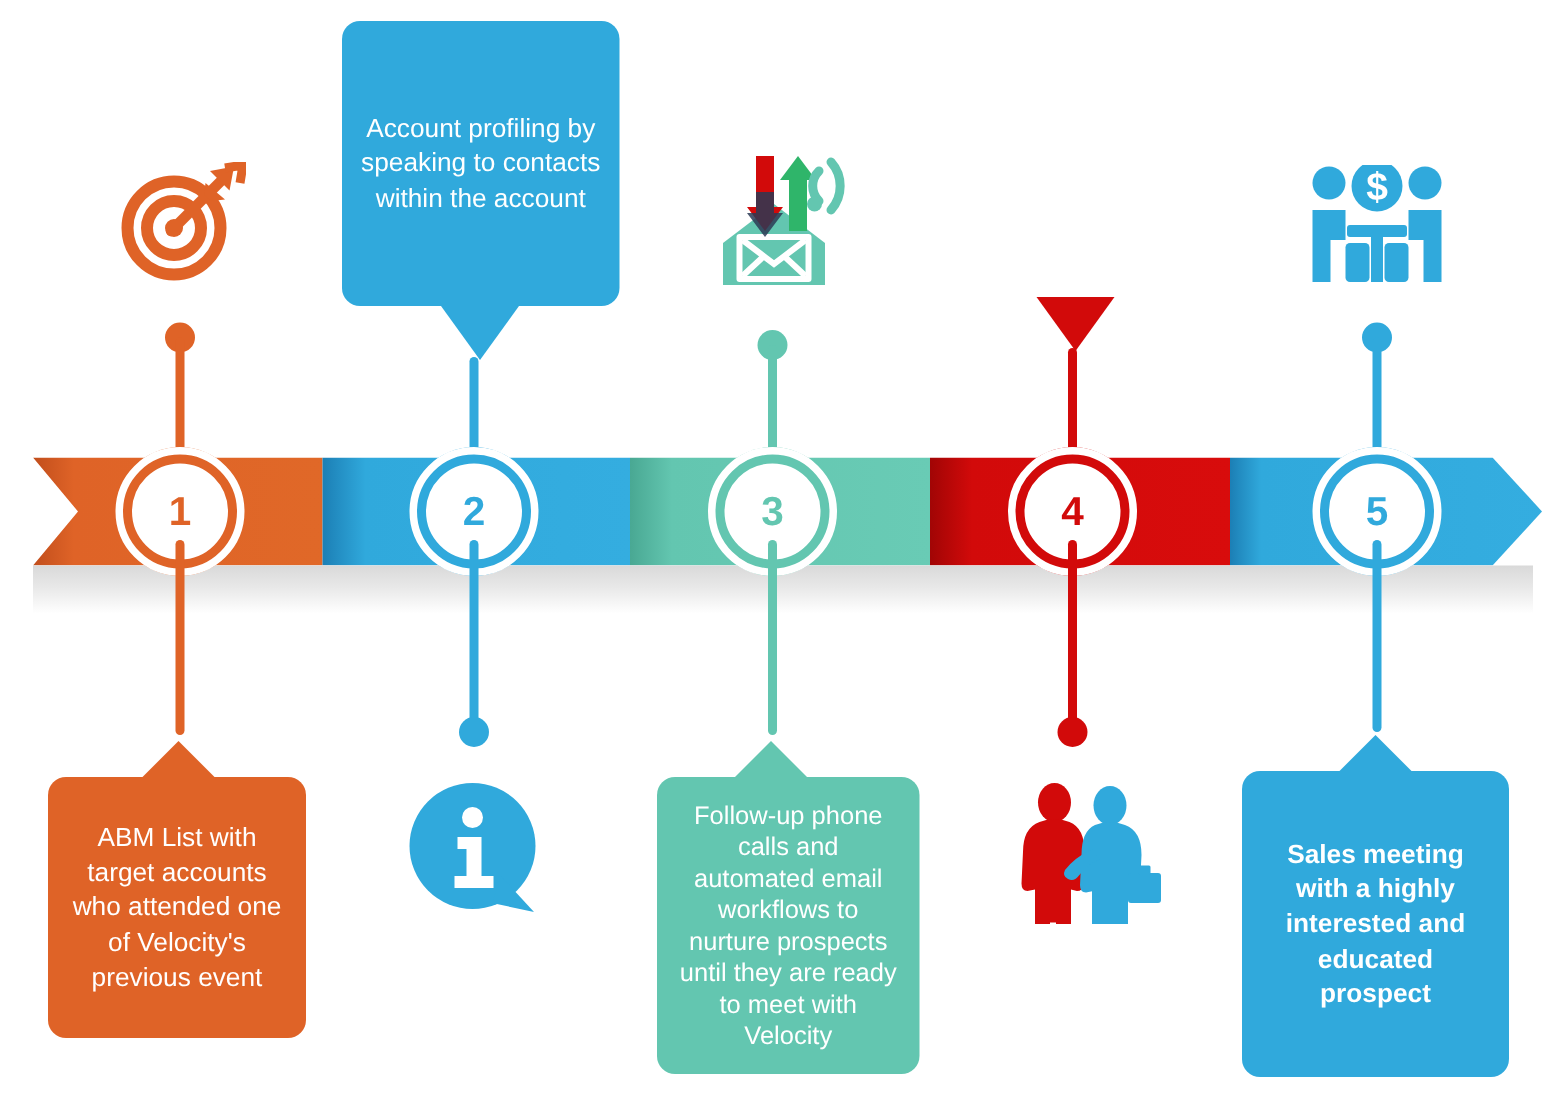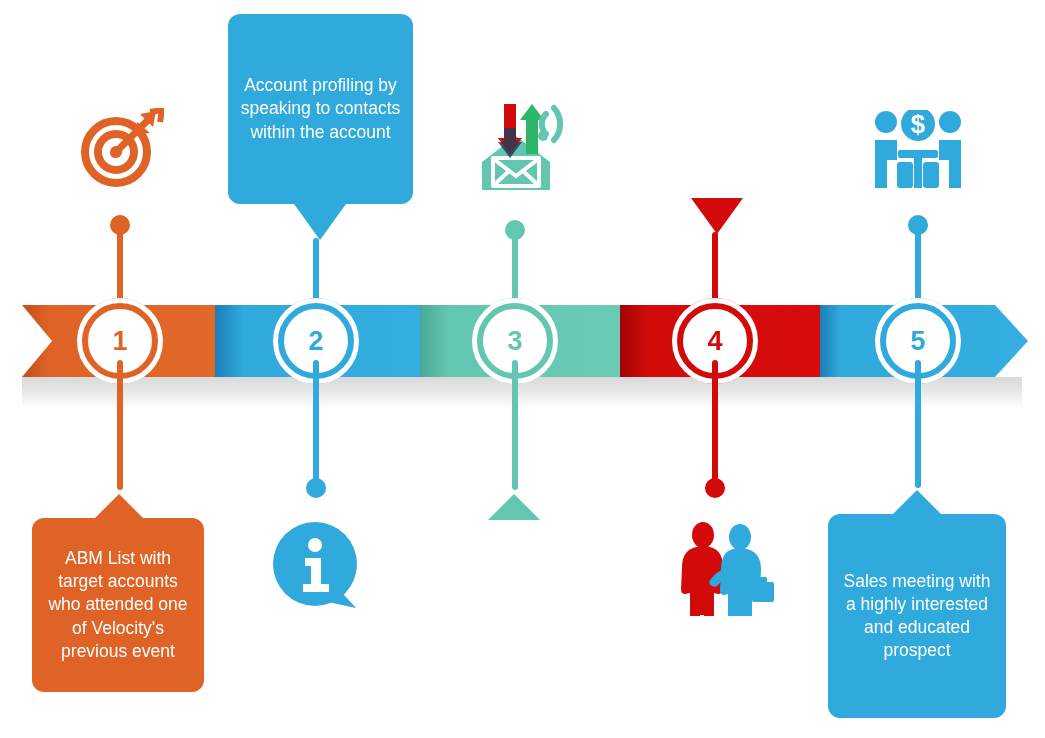--- a/index.html
+++ b/index.html
@@ -282,23 +282,26 @@
   <div class="conn-dot" style="left:705px; top:478px; background:#D20A0A;"></div>
 
   <div class="conn-line" style="left:915px; top:360px; height:128px; background:#30A9DC;"></div>
 
   <div class="tail-up" style="left:93px; top:494px; border-bottom:26px solid #DF6327;"></div>
   <div class="callout" style="left:32px; top:518px; width:172px; height:174px; background:#DF6327;">
     <span class="txt">ABM List with target accounts who attended one of Velocity's previous event</span>
   </div>
 
   <div class="tail-up" style="left:488px; top:494px; border-bottom:26px solid #63C6B0;"></div>
+  <div class="callout" style="left:438px; top:518px; width:175px; height:198px; background:#63C6B0; font-size:17px; line-height:1.24;">
+    <span class="txt">Follow-up phone calls and automated email workflows to nurture prospects until they are ready to meet with Velocity</span>
+  </div>
 
   <div class="tail-up" style="left:891px; top:490px; border-bottom:26px solid #30A9DC;"></div>
-  <div class="callout" style="left:828px; top:514px; width:178px; height:204px; background:#30A9DC;">
+  <div class="callout" style="left:828px; top:514px; width:178px; height:204px; background:#30A9DC;font-weight:bold;">
     <span class="txt">Sales meeting with a highly interested and educated prospect</span>
   </div>
 
   <div class="icon" style="left:272px; top:522px;">
     <svg width="90" height="90" viewBox="0 0 90 90">
       <circle cx="43" cy="42" r="42" fill="#30A9DC"></circle>
       <path d="M62 62 L84 86 L56 80 Z" fill="#30A9DC"></path>
       <circle cx="43" cy="23" r="7" fill="#ffffff"></circle>
       <path d="M33 36 h16 v26 h8 v8 H31 v-8 h8 V44 h-6 z" fill="#ffffff"></path>
     </svg>

